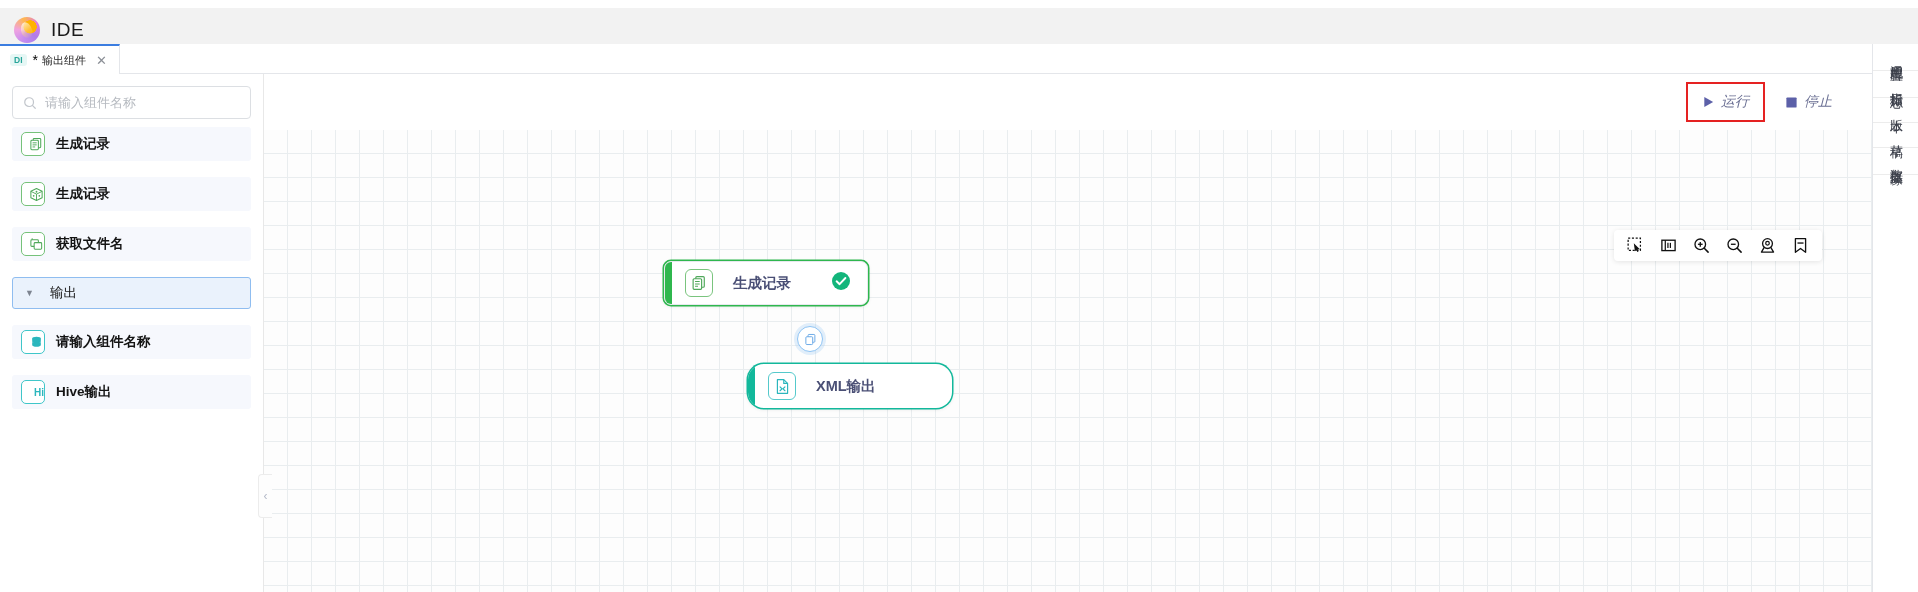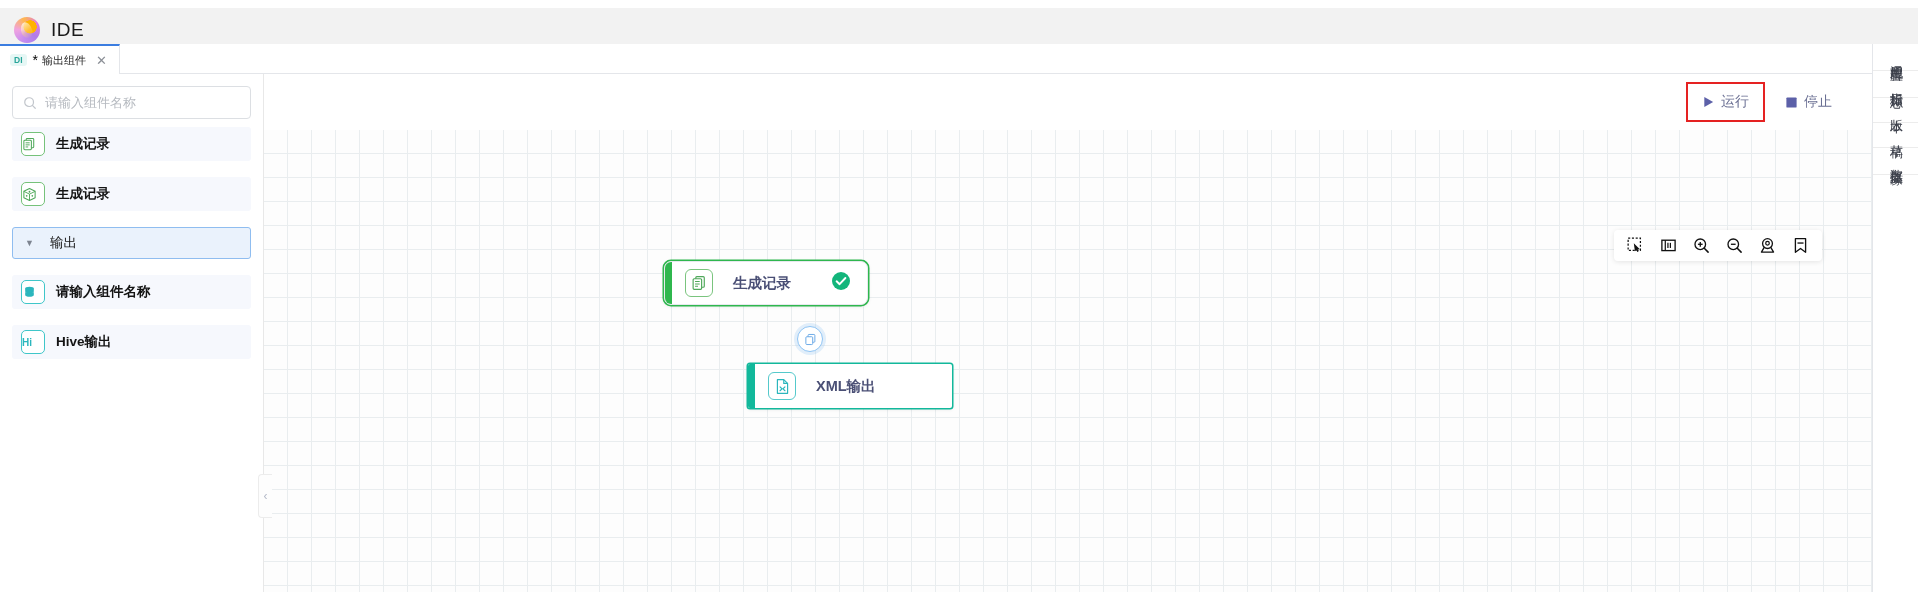--- a/index.html
+++ b/index.html
@@ -82,21 +82,21 @@
   .comp-list { padding: 8px 12px 0 12px; }
   .comp-item {
     display: flex; align-items: center; gap: 11px;
     height: 34px; margin-bottom: 16px;
     background: #f6f8fd; border-radius: 3px; padding-left: 9px;
     cursor: pointer;
   }
   .comp-label { font-size: 13.5px; color: #141414; font-weight: 700; }
   .comp-icon {
     width: 24px; height: 24px; border-radius: 5px; flex: none;
-    display: flex; align-items: center; justify-content: flex-start;
+    display: flex; align-items: center; justify-content: flex-end;
     background: #fff;
   }
   .comp-icon.green { border: 1px solid #76c27a; }
   .comp-icon.teal  { border: 1px solid #3fc6c9; }
   .icon-text { font-size: 10px; font-weight: 700; }
 
   .group-item {
     display: flex; align-items: center; gap: 16px;
     height: 32px; margin-bottom: 16px;
     background: #eaf2fc; border: 1px solid #8fbdf0; border-radius: 3px;
@@ -122,21 +122,21 @@
   .canvas-toolbar {
     height: 56px; background: #fff;
     display: flex; align-items: center; justify-content: flex-end;
     padding-right: 18px; gap: 0;
     position: relative; z-index: 5;
   }
   .tb-btn {
     display: flex; align-items: center; gap: 6px; height: 34px;
     padding: 0 10px; cursor: pointer; color: #5a5f86; font-size: 14px;
   }
-  .tb-btn .tb-label { color: #6a6f93; }
+  .tb-btn .tb-label { color: #6a6f93; font-style: italic; }
   .hl-box {
     border: 2px solid #e52222; display: flex; align-items: center;
     height: 40px; padding: 0 4px;
   }
   .hl-gap { width: 12px; }
 
   .grid {
     position: absolute; top: 56px; left: 0; right: 0; bottom: 0;
     background-color: #fdfdfd;
     background-image:
@@ -180,21 +180,21 @@
     left: 400px; top: 131px; width: 204px; height: 44px;
     border: 1px solid #e7e9ee;
   }
   #node-gen .node-accent { background: #2fb74e; }
   #node-gen { box-shadow: 0 0 0 1.5px #2fb74e, 0 1px 4px rgba(0,0,0,.12); border-radius: 7px; }
 
   #node-xml {
     left: 484px; top: 234px; width: 204px; height: 44px;
   }
   #node-xml .node-accent { background: #12b89b; }
-  #node-xml { box-shadow: 0 0 0 1.5px #12b89b, 0 1px 4px rgba(0,0,0,.12); border-radius: 2px; }
+  #node-xml { box-shadow: 0 0 0 1.5px #12b89b, 0 1px 4px rgba(0,0,0,.12); border-radius: 16px; }
 
   .edge-layer { position: absolute; inset: 0; z-index: 2; pointer-events: none; }
   .edge-badge {
     position: absolute; left: 533px; top: 196px;
     width: 26px; height: 26px; border-radius: 50%;
     background: #fff; border: 1.5px solid #8fc4f4;
     display: flex; align-items: center; justify-content: center;
     box-shadow: 0 0 0 3px rgba(143,196,244,.25);
     z-index: 3; cursor: pointer;
   }
@@ -270,20 +270,30 @@
           <circle cx="8" cy="5" r="1" fill="#4fa85a"></circle>
           <circle cx="5" cy="9.4" r=".9" fill="#4fa85a"></circle>
           <circle cx="11" cy="9.4" r=".9" fill="#4fa85a"></circle>
         </svg>
       </span>
       <span class="comp-label">生成记录</span>
     </div>
 
 
 
+    <div class="comp-item">
+      <span class="comp-icon green">
+        <svg width="15" height="15" viewBox="0 0 16 16">
+          <rect x="2" y="3" width="8" height="7" rx="1" fill="none" stroke="#4fa85a" stroke-width="1.1"></rect>
+          <rect x="5.5" y="6" width="8" height="7" rx="1" fill="#fff" stroke="#4fa85a" stroke-width="1.1"></rect>
+          <circle cx="3.4" cy="2.1" r=".7" fill="#4fa85a"></circle>
+        </svg>
+      </span>
+      <span class="comp-label">获取文件名</span>
+    </div>
 
     <div class="group-item">
       <span class="group-caret">▼</span>
       <span class="group-label">输出</span>
     </div>
 
     <div class="comp-item">
       <span class="comp-icon teal">
         <svg width="15" height="15" viewBox="0 0 16 16">
           <ellipse cx="8" cy="3.8" rx="4.6" ry="1.9" fill="#2bb6bd"></ellipse>

